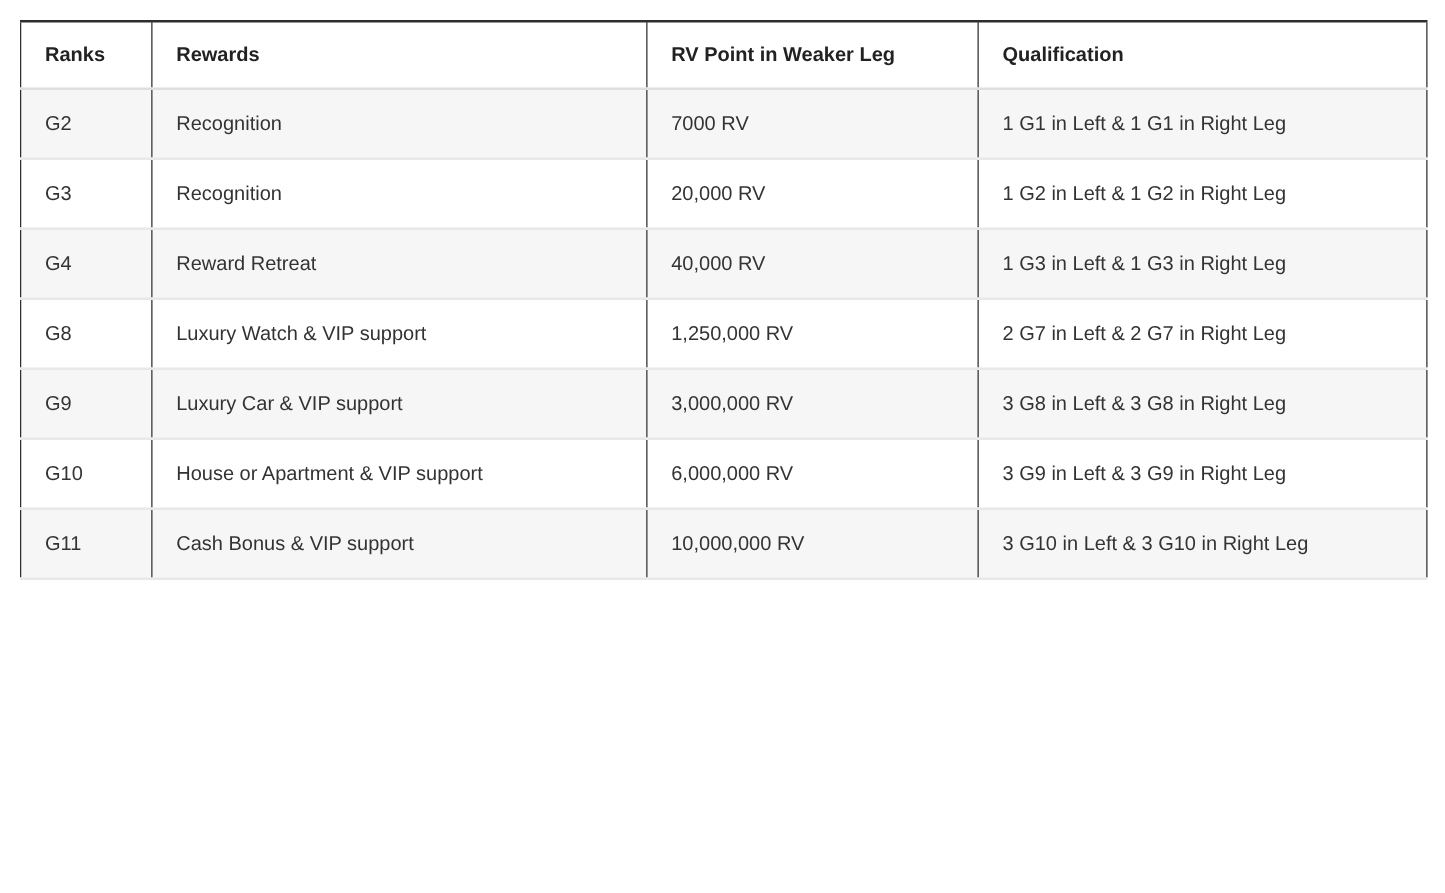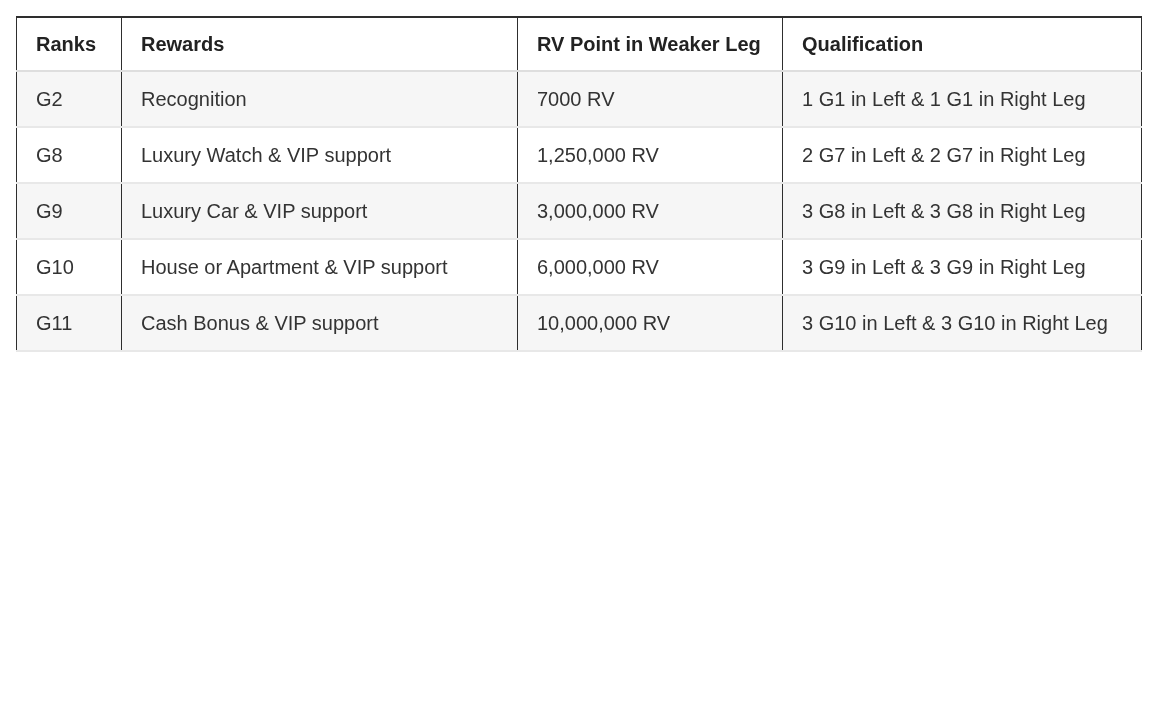--- a/index.html
+++ b/index.html
@@ -12,21 +12,21 @@
     font-family: "Liberation Sans", sans-serif;
   }
   .table-wrap {
     margin: 16px 15px 0 16px;
   }
   table.ranks-table {
     border-collapse: collapse;
     table-layout: fixed;
     width: 1125px;
     border-top: 2px solid #2e2e2e;
-    font-size: 20px;
+    font-size: 16px;
     color: #333333;
   }
   table.ranks-table col.col-rank   { width: 105px; }
   table.ranks-table col.col-reward { width: 396px; }
   table.ranks-table col.col-rv     { width: 265px; }
   table.ranks-table col.col-qual   { width: 359px; }
 
   table.ranks-table th,
   table.ranks-table td {
     border-left: 1px solid #2e2e2e;
@@ -74,20 +74,32 @@
       </tr>
     </thead>
     <tbody id="table-body">
         <tr>
     <td>G2</td>
     <td>Recognition</td>
     <td>7000 RV</td>
     <td>1 G1 in Left &amp; 1 G1 in Right Leg</td>
   </tr>
         <tr>
+    <td>G3</td>
+    <td>Recognition</td>
+    <td>20,000 RV</td>
+    <td>1 G2 in Left &amp; 1 G2 in Right Leg</td>
+  </tr>
+        <tr>
+    <td>G4</td>
+    <td>Reward Retreat</td>
+    <td>40,000 RV</td>
+    <td>1 G3 in Left &amp; 1 G3 in Right Leg</td>
+  </tr>
+        <tr>
     <td>G8</td>
     <td>Luxury Watch &amp; VIP support</td>
     <td>1,250,000 RV</td>
     <td>2 G7 in Left &amp; 2 G7 in Right Leg</td>
   </tr>
         <tr>
     <td>G9</td>
     <td>Luxury Car &amp; VIP support</td>
     <td>3,000,000 RV</td>
     <td>3 G8 in Left &amp; 3 G8 in Right Leg</td>

